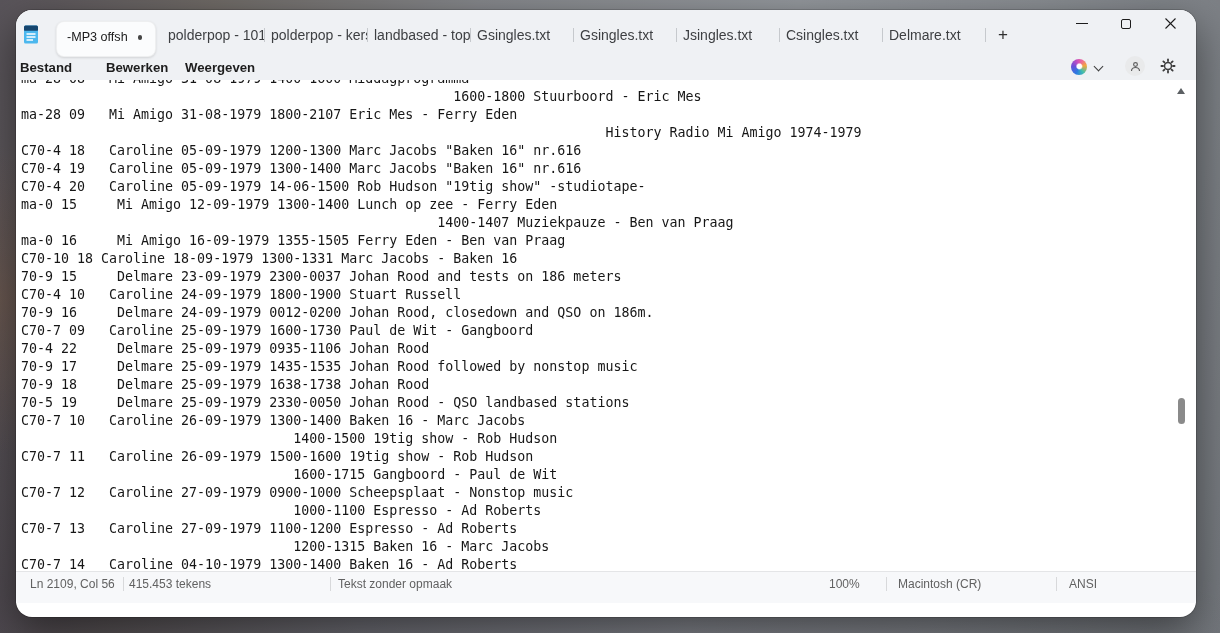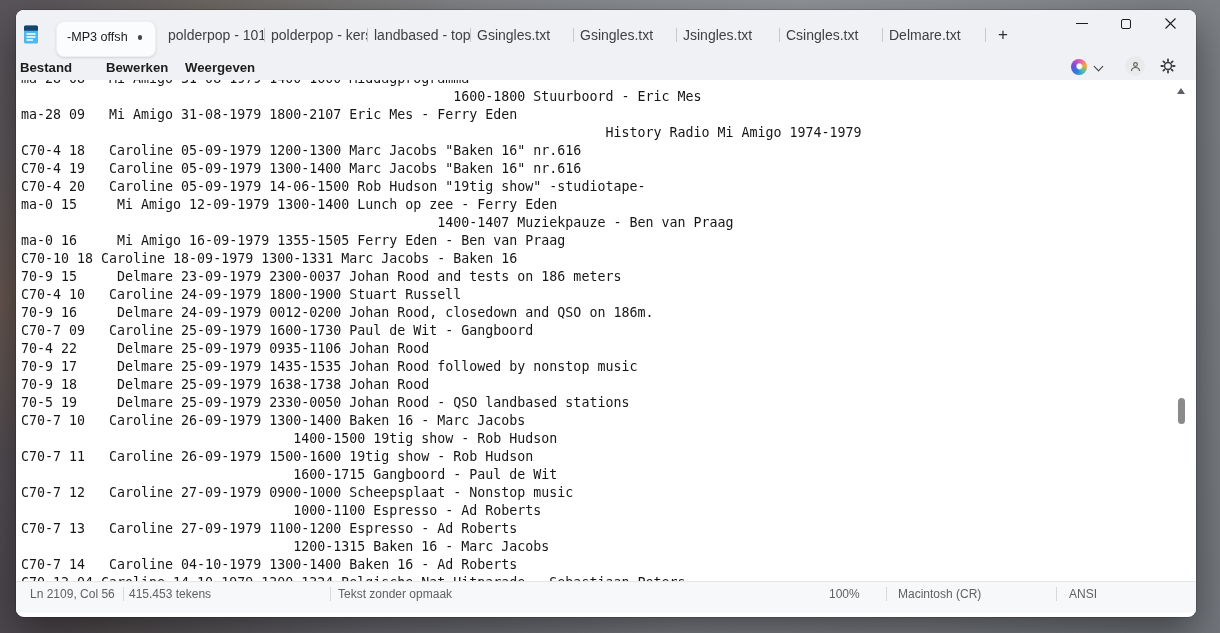--- a/index.html
+++ b/index.html
@@ -7,21 +7,21 @@
   body {
     width:1220px; height:633px; overflow:hidden; position:relative;
     font-family:"Liberation Sans",sans-serif;
     background:
       radial-gradient(ellipse 260px 220px at 0px 300px, rgba(130,95,70,.40), rgba(130,95,70,0) 70%),
       linear-gradient(200deg, rgba(25,18,38,0) 55%, rgba(25,18,38,0.30) 100%),
       linear-gradient(100deg, #59545a 0%, #6f6a66 16%, #85878b 36%, #94989d 60%, #8a8e93 78%, #75797e 100%);
   }
   .window {
     position:absolute; left:16px; top:10px; width:1180px; height:607px;
-    background:#ffffff; border-radius:8px; overflow:hidden;
+    background:#ffffff; border-radius:16px; overflow:hidden;
     box-shadow:0 14px 42px rgba(0,0,0,.5), 0 0 0 1px rgba(0,0,0,.15);
   }
   .chrome { position:absolute; top:0; left:0; right:0; height:70px; background:#eff1f4; }
 
   
   .app-icon { position:absolute; left:6px; top:14px; width:18px; height:21px; }
   .tab-active {
     position:absolute; left:40px; top:11px; width:100px; height:36px;
     background:#fbfcfd; border-radius:8px; border:1px solid rgba(0,0,0,.05);
     box-shadow:0 1px 2.5px rgba(0,0,0,.13);
@@ -65,21 +65,21 @@
   }
 
   
   .sb-up { position:absolute; left:1161px; top:78px; width:0; height:0;
     border-left:4.5px solid transparent; border-right:4.5px solid transparent; border-bottom:6px solid #5c6063; }
   .sb-down { position:absolute; left:1161px; top:574px; width:0; height:0;
     border-left:4.5px solid transparent; border-right:4.5px solid transparent; border-top:6px solid #5c6063; }
   .sb-thumb { position:absolute; left:1162px; top:388px; width:7px; height:26px; border-radius:3.5px; background:#8a8a8a; }
 
   
-  .statusbar { position:absolute; left:0; right:0; bottom:4px; height:32px; background:#f7f8fa;
+  .statusbar { position:absolute; left:0; right:0; bottom:14px; height:32px; background:#f7f8fa;
     border-top:1px solid #e4e5e7; font-size:12px; color:#616161; }
   .st { position:absolute; top:0; height:24px; line-height:24px; white-space:nowrap; }
   .stsep { position:absolute; top:5px; width:1px; height:14px; background:#d8d9db; }
 </style>
 </head>
 <body>
 
 <div class="window">
   <div class="chrome">
 

